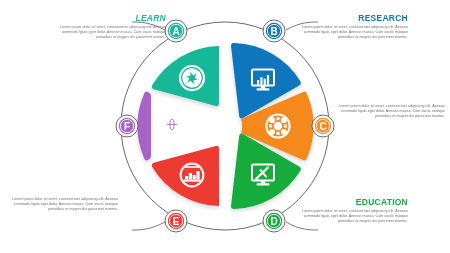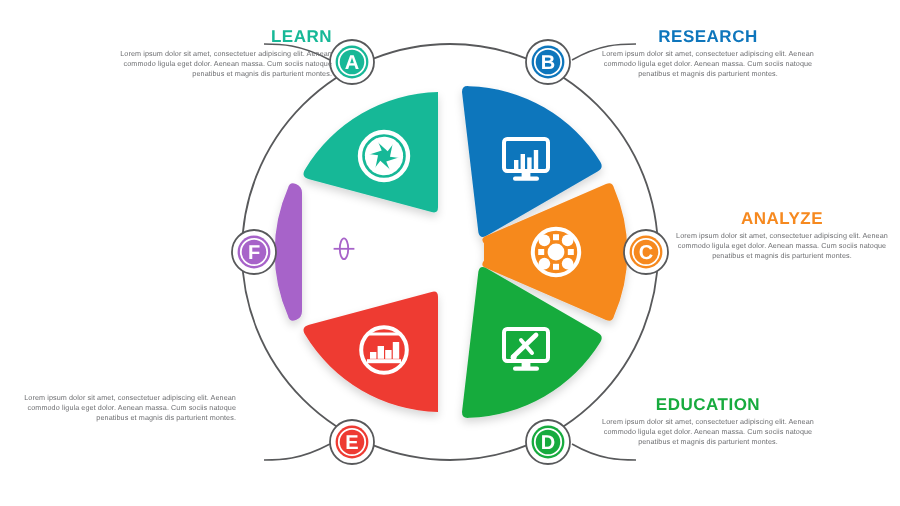--- a/index.html
+++ b/index.html
@@ -38,24 +38,24 @@
     text-transform: uppercase;
   }
   .block-body {
     font-size: 3.6px;
     line-height: 5.0px;
     color: #6d6e71;
     margin: 0;
     letter-spacing: 0.05px;
   }
   .align-right { text-align: right; }
-  .align-left  { text-align: center; }
+  .align-left  { text-align: right; }
 
   
-  #tb-learn     { left: 58px;  top: 13px; }
+  #tb-learn     { left: 58px;  top: 13px; font-style: italic; }
   #tb-research  { left: 300px; top: 13px; }
   #tb-analyze   { left: 337px; top: 104px; }
   #tb-education { left: 300px; top: 197px; }
   #tb-startup   { left: 10px;  top: 197px; }
   #tb-success   { left: 10px;  top: 104px; }
 </style>
 </head>
 <body>
 
 <div id="stage">
@@ -232,21 +232,20 @@
     <p class="block-title" style="color: rgb(23, 184, 151);">LEARN</p>
     <p class="block-body">Lorem ipsum dolor sit amet, consectetuer adipiscing elit. Aenean commodo ligula eget dolor. Aenean massa. Cum sociis natoque penatibus et magnis dis parturient montes.</p>
   </div>
 
   <div class="text-block align-left" id="tb-research">
     <p class="block-title" style="color: rgb(14, 118, 188);">RESEARCH</p>
     <p class="block-body">Lorem ipsum dolor sit amet, consectetuer adipiscing elit. Aenean commodo ligula eget dolor. Aenean massa. Cum sociis natoque penatibus et magnis dis parturient montes.</p>
   </div>
 
   <div class="text-block align-left" id="tb-analyze">
-    <p class="block-title" style="color: rgb(246, 137, 31);">ANALYZE</p>
     <p class="block-body">Lorem ipsum dolor sit amet, consectetuer adipiscing elit. Aenean commodo ligula eget dolor. Aenean massa. Cum sociis natoque penatibus et magnis dis parturient montes.</p>
   </div>
 
   <div class="text-block align-left" id="tb-education">
     <p class="block-title" style="color: rgb(23, 171, 62);">EDUCATION</p>
     <p class="block-body">Lorem ipsum dolor sit amet, consectetuer adipiscing elit. Aenean commodo ligula eget dolor. Aenean massa. Cum sociis natoque penatibus et magnis dis parturient montes.</p>
   </div>
 
   <div class="text-block align-right" id="tb-startup">
     <p class="block-body">Lorem ipsum dolor sit amet, consectetuer adipiscing elit. Aenean commodo ligula eget dolor. Aenean massa. Cum sociis natoque penatibus et magnis dis parturient montes.</p>

